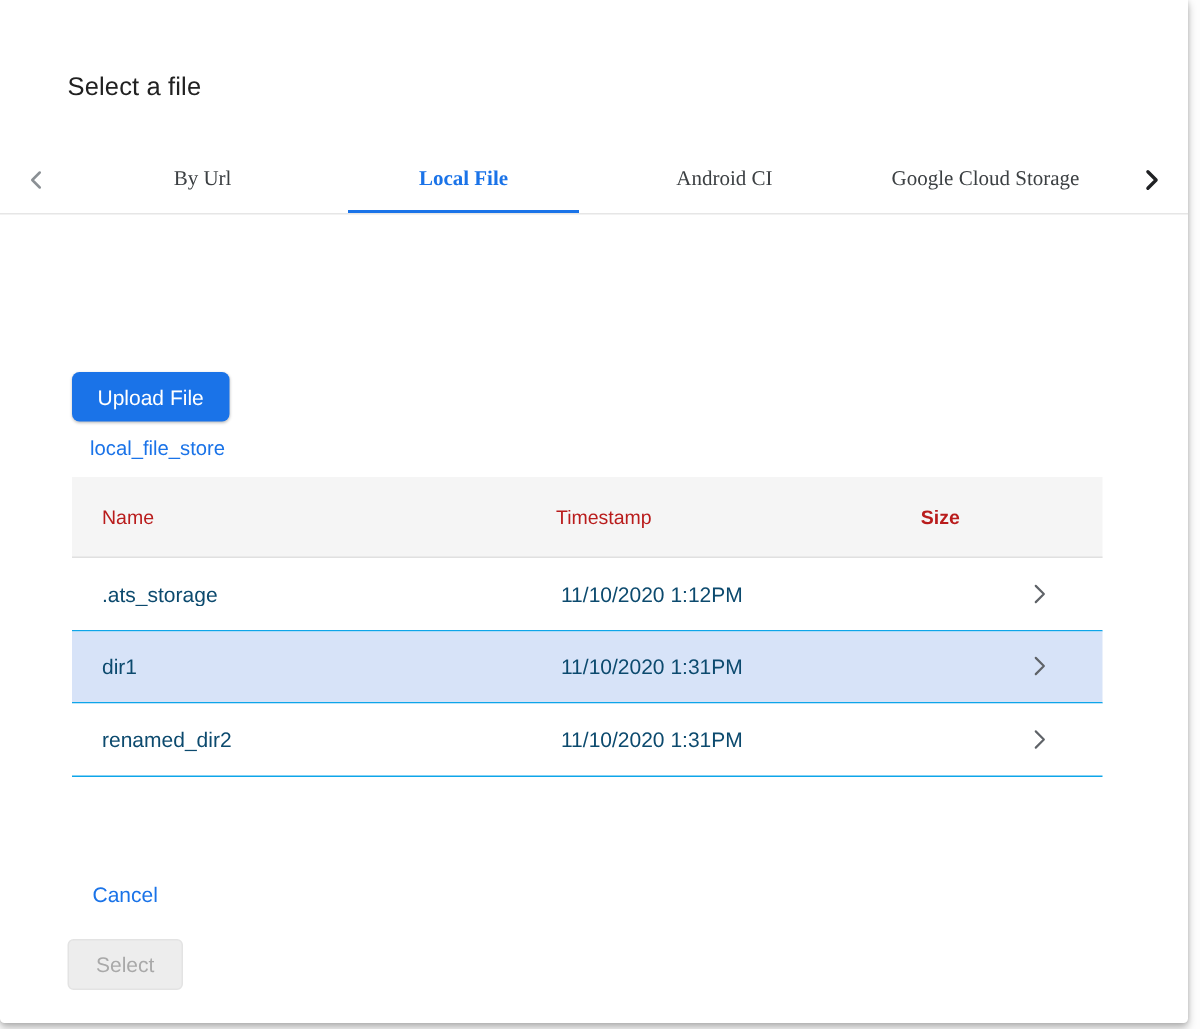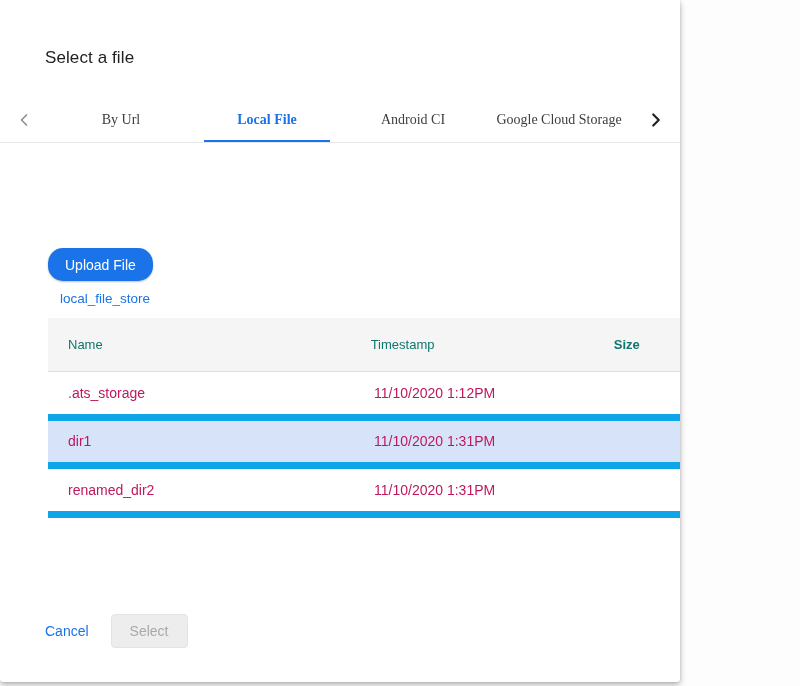--- a/index.html
+++ b/index.html
@@ -4,21 +4,21 @@
 <style>
   * { box-sizing: border-box; margin: 0; padding: 0; }
   html, body { width: 800px; height: 686px; }
   body {
     font-family: "Liberation Sans", sans-serif;
     background: #fdfdfd;
     overflow: hidden;
   }
   .dialog {
     position: relative;
-    width: 680px;
+    width: 792px;
     height: 682px;
     background: #fff;
     border-radius: 0 0 3px 3px;
     box-shadow: 0 0 3px rgba(0,0,0,0.12), 0 3px 6px rgba(0,0,0,0.28);
     overflow: hidden;
   }
 
   
   .dialog-title {
     position: absolute;
@@ -113,21 +113,21 @@
     position: absolute;
     top: 248px;
     left: 48px;
     height: 33px;
     padding: 0 17px;
     background: #1a73e8;
     color: #fff;
     font-size: 14px;
     font-family: inherit;
     border: none;
-    border-radius: 15px;
+    border-radius: 5px;
     cursor: pointer;
     box-shadow: 0 1px 2px rgba(0,0,0,0.25);
   }
 
   
   .breadcrumb {
     position: absolute;
     top: 291px;
     left: 60px;
     font-size: 13.5px;
@@ -143,53 +143,54 @@
     left: 48px;
     width: 687px;
   }
   .t-header {
     display: flex;
     align-items: center;
     height: 54px;
     background: #f5f5f5;
     border-bottom: 1px solid #e0e0e0;
     font-size: 13px;
-    color: #0f766e;
+    color: #b91c1c;
     gap: 17px;
   }
   .t-row {
     display: flex;
     align-items: center;
     height: 48.5px;
-    border-bottom: 7px solid #0ea5e9;
-    font-size: 14px;
-    color: #be185d;
+    border-bottom: 1px solid #0ea5e9;
+    font-size: 14px;
+    color: #0c4a6e;
     background: #fff;
     cursor: pointer;
   }
   .t-row.selected { background: #d7e3f8; justify-content: flex-end; }
   .cell-name { width: 314px; padding-left: 20px; overflow: hidden; }
   .cell-time { width: 243px; margin-left: 12px; }
   .cell-size { flex: 1; font-weight: bold; }
   .cell-chevron {
     width: 84px;
     display: flex;
     align-items: center;
     justify-content: center;
   }
   .chev { display: block; }
 
   
   .footer {
     position: absolute;
     left: 45px;
-    bottom: 34px;
+    bottom: 22px;
     display: flex;
     align-items: center;
     gap: 22px;
+    flex-direction: column;
   }
   .cancel-btn {
     background: none;
     border: none;
     color: #1a73e8;
     font-size: 14px;
     font-family: inherit;
     cursor: pointer;
     padding: 0;
   }

